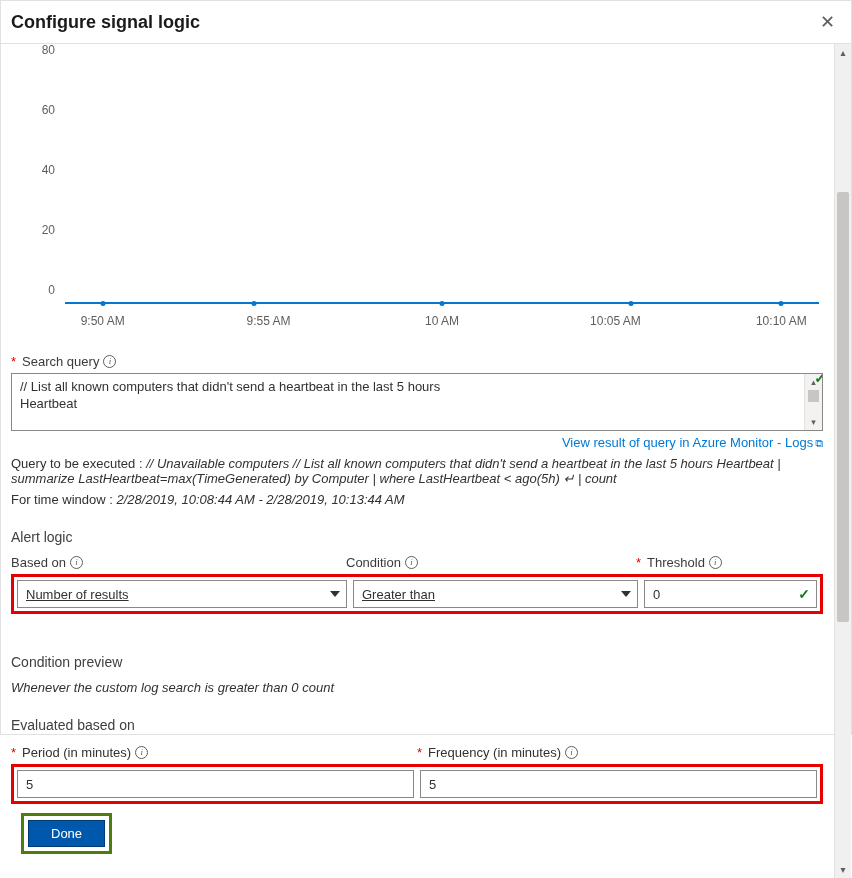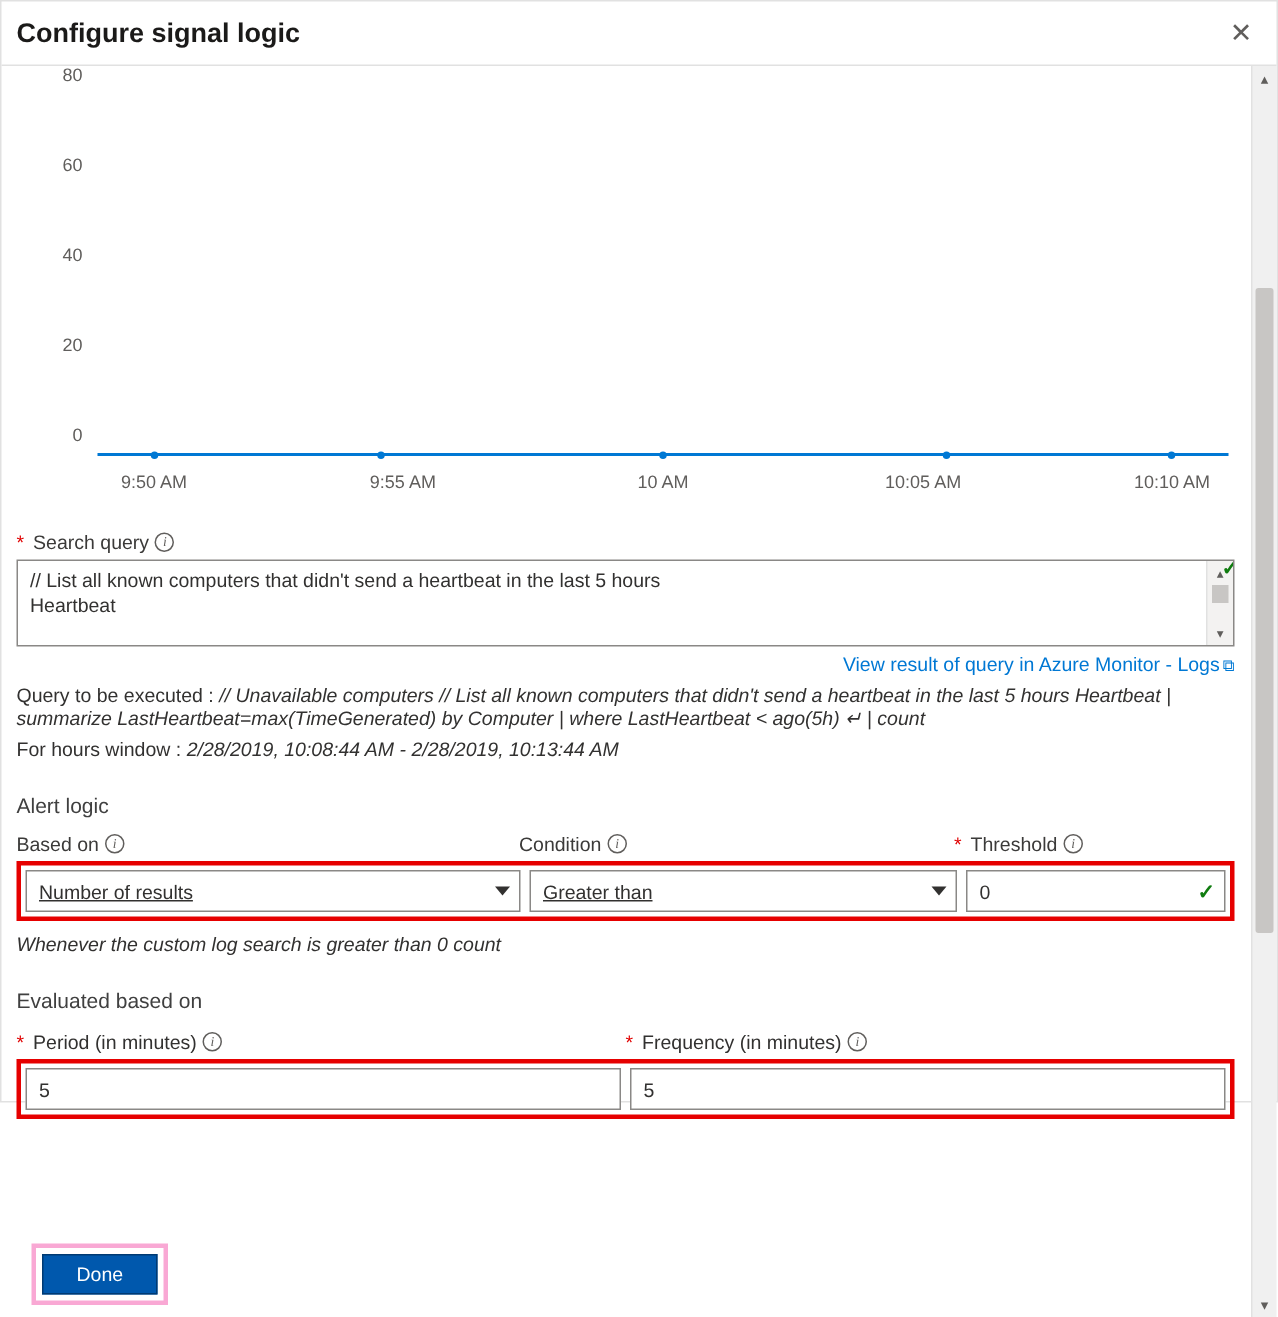--- a/index.html
+++ b/index.html
@@ -256,22 +256,22 @@
     padding: 3px;
     display: flex;
     gap: 6px;
   }
   .eval-row .txtin { flex: 1; }
 
   
   .done-wrap {
     position: absolute;
     left: 20px;
-    bottom: 8px;
-    border: 3px solid #f9a8d4;
+    bottom: 24px;
+    border: 3px solid #4d7c0f;
     padding: 4px;
     margin-top: 10px;
   }
   .done-btn {
     background: #0058ad;
     border: 1px solid #003a73;
     color: #fff;
     font-size: 13px;
     padding: 5px 22px;
     cursor: pointer;
@@ -341,21 +341,21 @@
       <div class="view-link">
         <a href="#">
           <span>View result of query in Azure Monitor - Logs</span><span class="ext-icon">⧉</span>
         </a>
       </div>
 
       <div class="exec-text">
         <span>Query to be executed : </span><span class="ital">// Unavailable computers // List all known computers that didn't send a heartbeat in the last 5 hours Heartbeat | summarize LastHeartbeat=max(TimeGenerated) by Computer | where LastHeartbeat &lt; ago(5h) ↵ | count</span>
       </div>
       <div class="exec-text">
-        <span>For hours window : </span><span class="ital">2/28/2019, 10:08:44 AM - 2/28/2019, 10:13:44 AM</span>
+        <span>For time window : </span><span class="ital">2/28/2019, 10:08:44 AM - 2/28/2019, 10:13:44 AM</span>
       </div>
 
       <div class="section-title">Alert logic</div>
 
       <div class="logic-labels">
         <div class="col-a">
           <span>Based on</span>
           <span class="info-icon">i</span>
         </div>
         <div class="col-b">
@@ -377,20 +377,21 @@
         <div class="dd col-b" style="flex:0 0 285px">
           <span>Greater than</span>
           <span class="caret"></span>
         </div>
         <div class="txtin" style="flex:1">
           <span>0</span>
           <span class="ok">✓</span>
         </div>
       </div>
 
+      <div class="section-title" style="margin-top:40px">Condition preview</div>
       <div class="preview-text">Whenever the custom log search is greater than 0 count</div>
 
       <div class="section-title">Evaluated based on</div>
 
       <div class="eval-labels">
         <div class="half-a">
           <span class="req">*</span>
           <span>Period (in minutes)</span>
           <span class="info-icon">i</span>
         </div>

